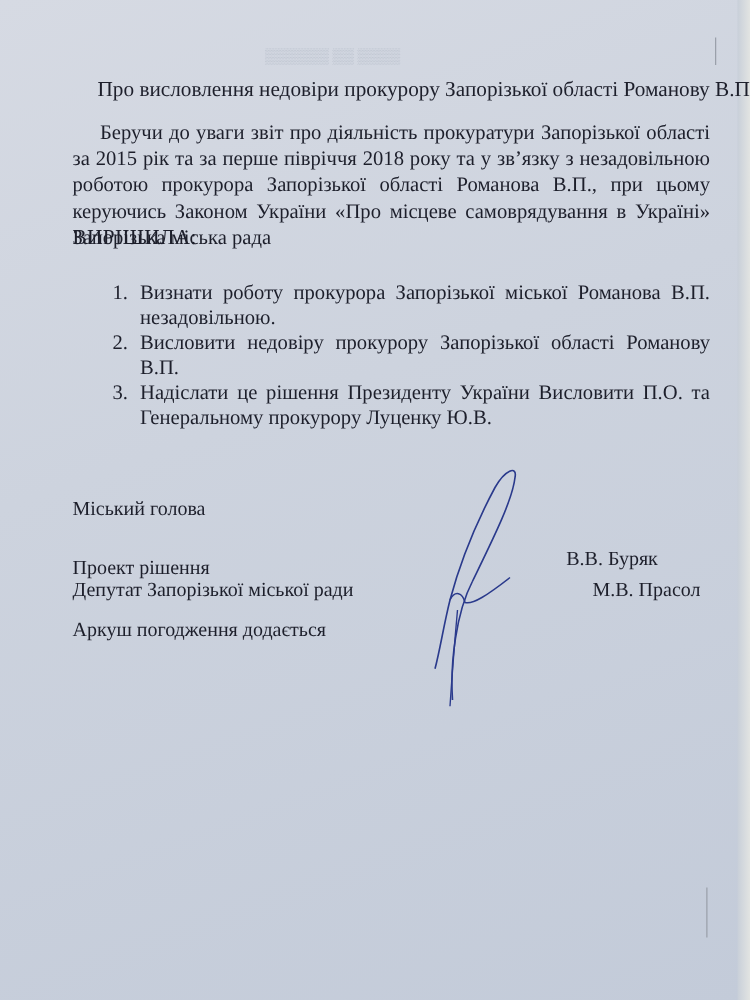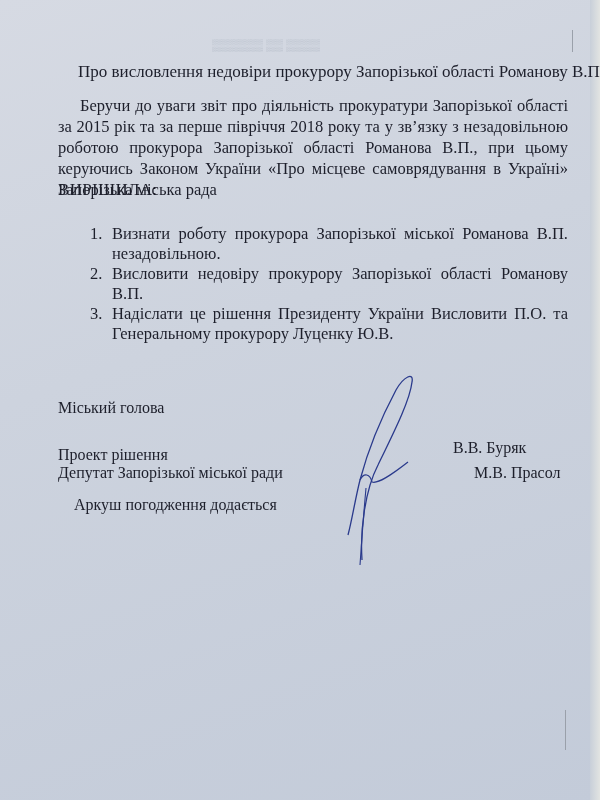--- a/index.html
+++ b/index.html
@@ -67,20 +67,20 @@
     </li>
   </ol>
 
   <div class="sig-row" style="left:58px;top:399px;">Міський голова</div>
   <div class="sig-row" style="left:453px;top:399px;margin-top:40px;">В.В. Буряк</div>
 
   <div class="sig-row" style="left:58px;top:446px;">Проект рішення</div>
   <div class="sig-row" style="left:58px;top:464px;">Депутат Запорізької міської ради</div>
   <div class="sig-row" style="left:474px;top:464px;">М.В. Прасол</div>
 
-  <div class="sig-row" style="left:58px;top:496px;margin-left:16px;">Аркуш погодження додається</div>
+  <div class="sig-row" style="left:58px;top:496px;">Аркуш погодження додається</div>
 
   <svg class="signature" viewBox="0 0 140 200">
     <path d="M62 190 C 60 160, 65 120, 78 95 C 95 60, 110 30, 112 12 C 114 2, 104 6, 96 20 C 80 50, 68 80, 60 110 C 55 130, 52 150, 48 165" fill="none" stroke="#2a3a8c" stroke-width="1.3"></path>
     <path d="M60 110 C 64 102, 70 104, 72 112 C 78 114, 90 106, 108 92" fill="none" stroke="#2a3a8c" stroke-width="1.2"></path>
     <path d="M66 118 C 64 140, 62 165, 60 195" fill="none" stroke="#2a3a8c" stroke-width="1.1"></path>
   </svg>
 </div>
 
 </body></html>

